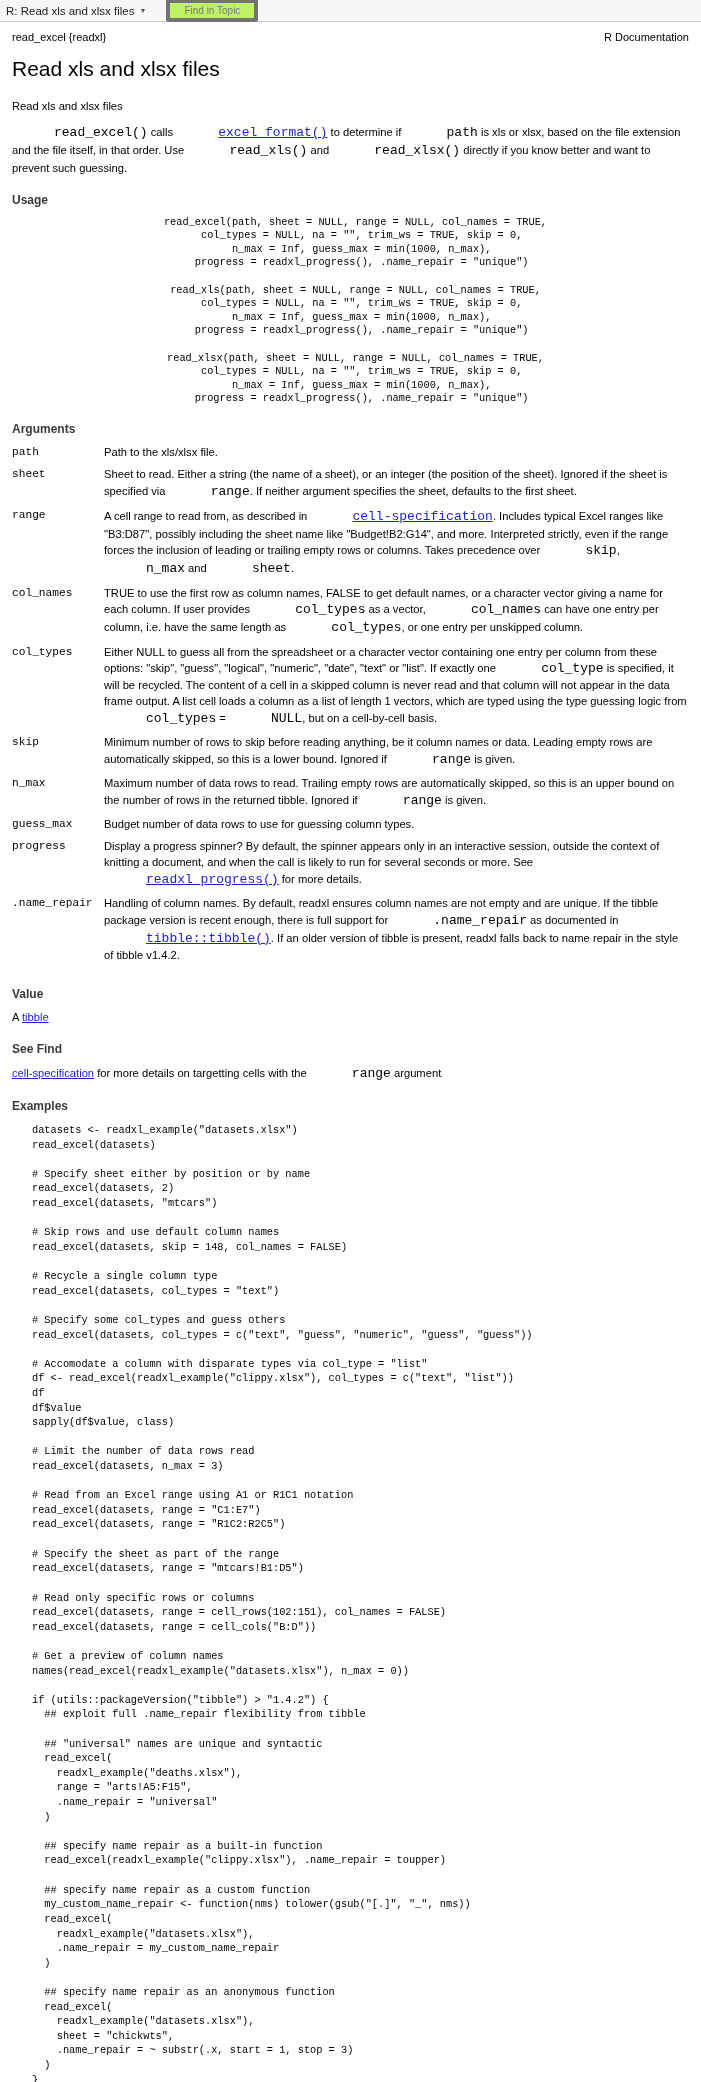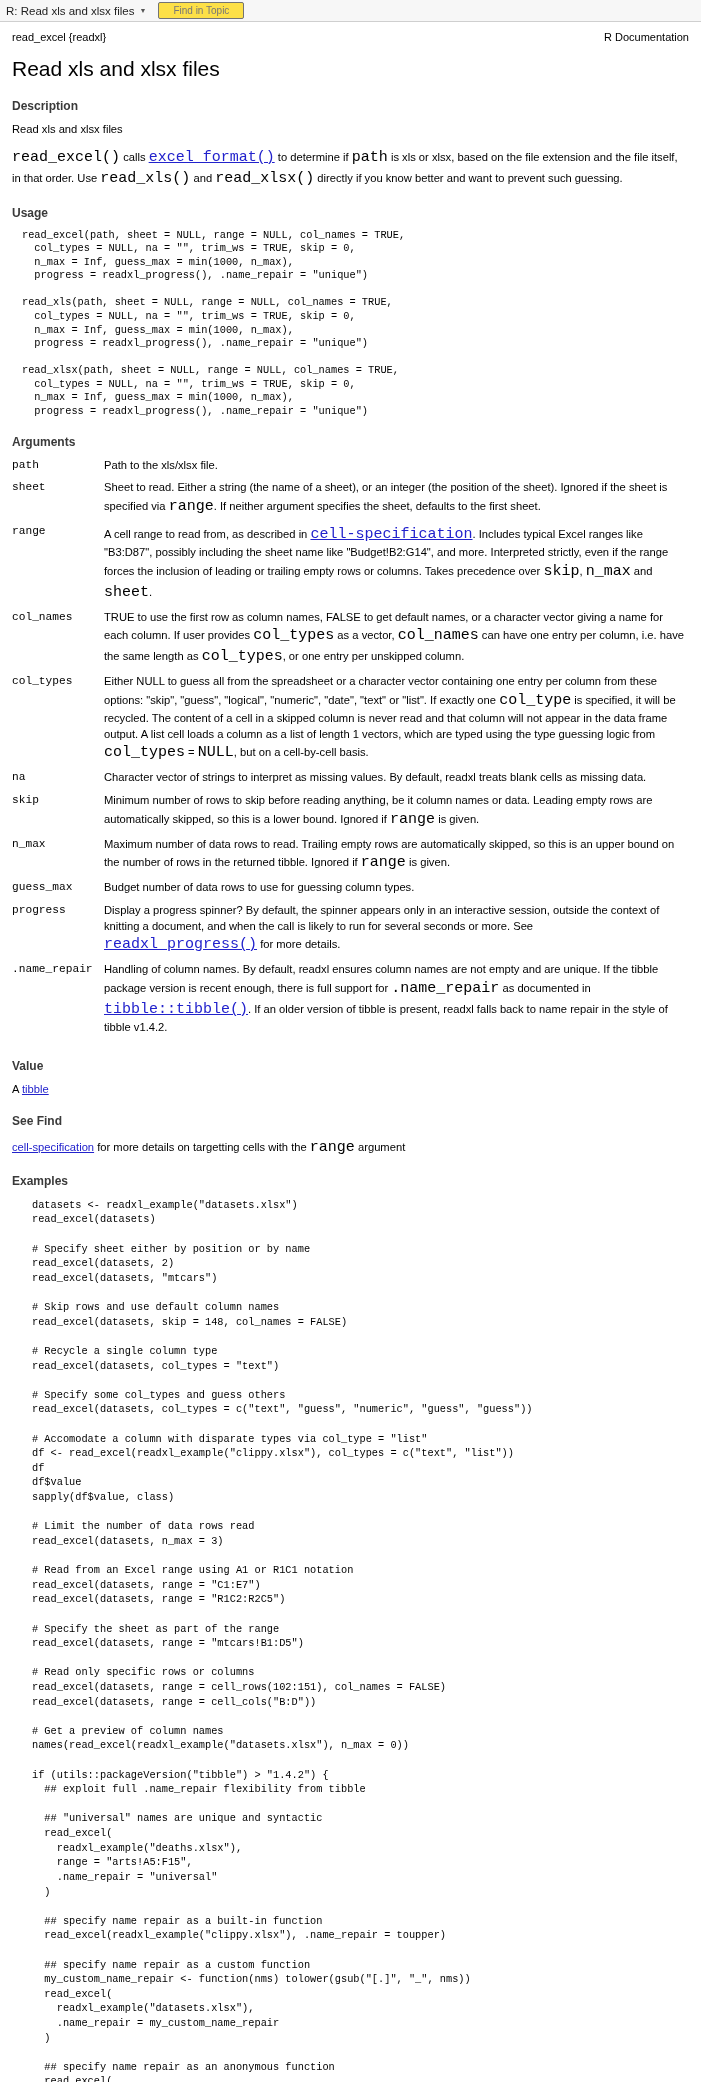--- a/index.html
+++ b/index.html
@@ -30,24 +30,24 @@
     color: #222;
     white-space: nowrap;
   }
   .chrome-caret {
     margin-left: 5px;
     font-size: 7px;
     color: #555;
     line-height: 1;
   }
   .find-box {
-    margin-left: 12px;
-    border: 1px solid #737373;
+    margin-left: 20px;
+    border: 4px solid #737373;
     border-radius: 2px;
-    background: #fde047;
+    background: #bef264;
     color: #777;
     font-size: 10px;
     padding: 1px 14px;
     line-height: 13px;
     white-space: nowrap;
   }
 
   
   .page {
     padding: 9px 12px 0 12px;
@@ -79,31 +79,33 @@
   }
 
   p.para {
     margin: 0 0 9px 0;
     font-size: 11.2px;
     line-height: 1.42;
   }
 
   code, .mono {
     font-family: "Liberation Mono", "DejaVu Sans Mono", monospace;
-    font-size: 15px;
+    font-size: 13px;
+    margin-left: 42px;
   }
 
   pre.code-block {
     font-family: "Liberation Mono", "DejaVu Sans Mono", monospace;
     font-size: 10.3px;
     line-height: 1.32;
     margin: 0 0 10px 0;
     padding: 0 0 0 10px;
     white-space: pre;
     color: #000;
+    text-align: center;
   }
 
   a, .link {
     color: #2222cc;
     text-decoration: underline;
   }
 
   
   table.args {
     border-collapse: collapse;
@@ -150,21 +152,20 @@
 
 <div class="page">
 
   <div class="topline">
     <span>read_excel {readxl}</span>
     <span>R Documentation</span>
   </div>
 
   <h1 class="doc-title">Read xls and xlsx files</h1>
 
-  <h2 class="section">Description</h2>
   <p class="para">Read xls and xlsx files</p>
   <p class="para">
     <code class="mono">read_excel()</code><span> calls </span><a href="#" class="link mono">excel_format()</a><span> to determine if </span><code class="mono">path</code><span> is xls or xlsx, based on the file extension and the file itself, in that order. Use </span><code class="mono">read_xls()</code><span> and </span><code class="mono">read_xlsx()</code><span> directly if you know better and want to prevent such guessing.</span>
   </p>
 
   <h2 class="section">Usage</h2>
   <pre class="code-block">read_excel(path, sheet = NULL, range = NULL, col_names = TRUE,
   col_types = NULL, na = "", trim_ws = TRUE, skip = 0,
   n_max = Inf, guess_max = min(1000, n_max),
   progress = readxl_progress(), .name_repair = "unique")
@@ -194,24 +195,20 @@
           <td class="arg-name">range</td>
           <td class="arg-desc"><span>A cell range to read from, as described in </span><a class="link mono" href="#">cell-specification</a><span>. Includes typical Excel ranges like "B3:D87", possibly including the sheet name like "Budget!B2:G14", and more. Interpreted strictly, even if the range forces the inclusion of leading or trailing empty rows or columns. Takes precedence over </span><code class="mono">skip</code><span>, </span><code class="mono">n_max</code><span> and </span><code class="mono">sheet</code><span>.</span></td>
         </tr>
         <tr>
           <td class="arg-name">col_names</td>
           <td class="arg-desc"><span>TRUE to use the first row as column names, FALSE to get default names, or a character vector giving a name for each column. If user provides </span><code class="mono">col_types</code><span> as a vector, </span><code class="mono">col_names</code><span> can have one entry per column, i.e. have the same length as </span><code class="mono">col_types</code><span>, or one entry per unskipped column.</span></td>
         </tr>
         <tr>
           <td class="arg-name">col_types</td>
           <td class="arg-desc"><span>Either NULL to guess all from the spreadsheet or a character vector containing one entry per column from these options: "skip", "guess", "logical", "numeric", "date", "text" or "list". If exactly one </span><code class="mono">col_type</code><span> is specified, it will be recycled. The content of a cell in a skipped column is never read and that column will not appear in the data frame output. A list cell loads a column as a list of length 1 vectors, which are typed using the type guessing logic from </span><code class="mono">col_types</code><span> = </span><code class="mono">NULL</code><span>, but on a cell-by-cell basis.</span></td>
-        </tr>
-        <tr>
-          <td class="arg-name">na</td>
-          <td class="arg-desc"><span>Character vector of strings to interpret as missing values. By default, readxl treats blank cells as missing data.</span></td>
         </tr>
         <tr>
           <td class="arg-name">skip</td>
           <td class="arg-desc"><span>Minimum number of rows to skip before reading anything, be it column names or data. Leading empty rows are automatically skipped, so this is a lower bound. Ignored if </span><code class="mono">range</code><span> is given.</span></td>
         </tr>
         <tr>
           <td class="arg-name">n_max</td>
           <td class="arg-desc"><span>Maximum number of data rows to read. Trailing empty rows are automatically skipped, so this is an upper bound on the number of rows in the returned tibble. Ignored if </span><code class="mono">range</code><span> is given.</span></td>
         </tr>
         <tr>

